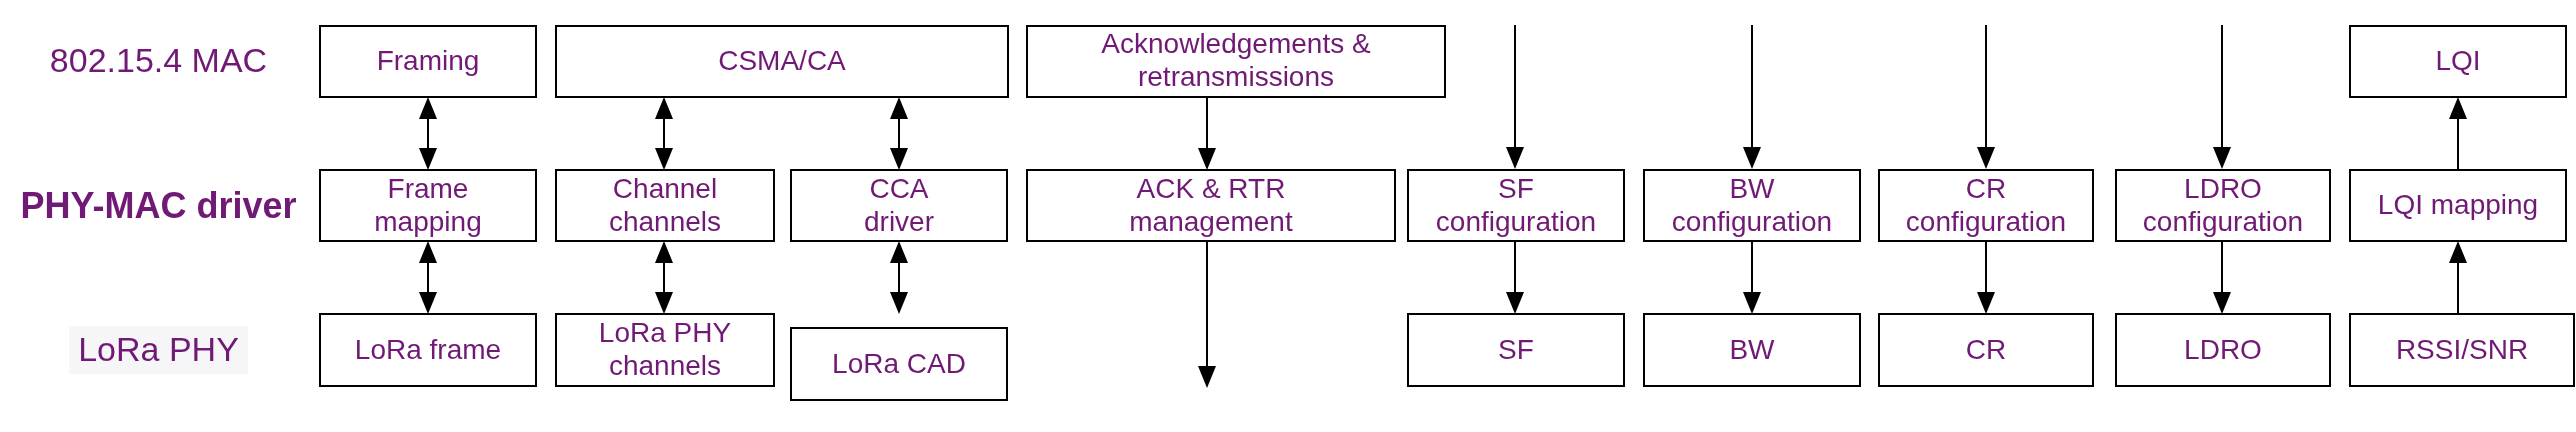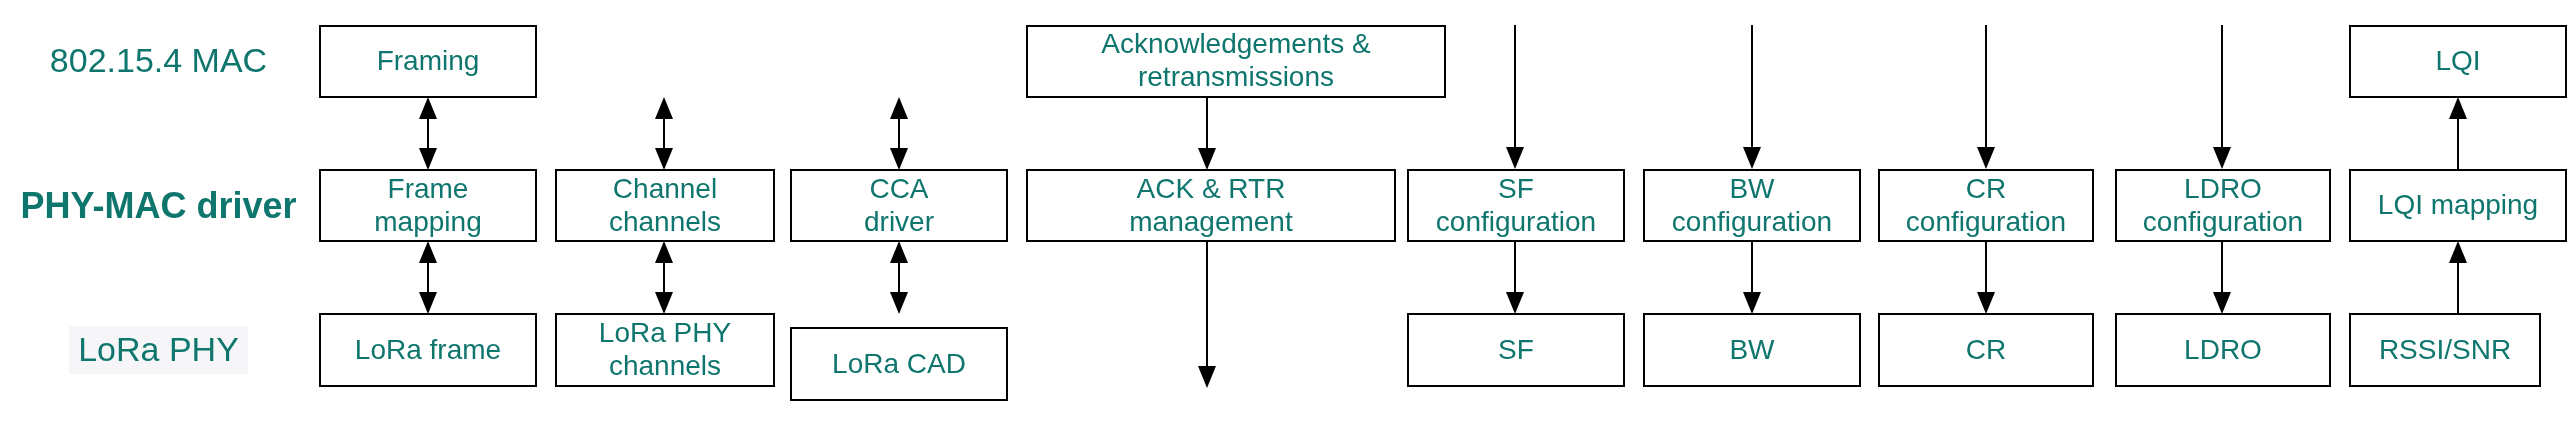--- a/index.html
+++ b/index.html
@@ -6,21 +6,21 @@
     margin: 0;
     padding: 0;
     background: #ffffff;
   }
   .canvas {
     position: relative;
     width: 2576px;
     height: 432px;
     background: #ffffff;
     font-family: "Liberation Sans", sans-serif;
-    color: #0f766e;
+    color: #701a75;
     overflow: hidden;
   }
   .box {
     position: absolute;
     box-sizing: border-box;
     border: 2.7px solid #000000;
     background: #ffffff;
     display: flex;
     align-items: center;
     justify-content: center;
@@ -82,20 +82,21 @@
     <span>802.15.4 MAC</span>
   </div>
   <div class="row-label bold" style="left:18px; top:169px; width:281px; height:73px;">
     <span>PHY-MAC driver</span>
   </div>
   <div class="row-label" style="left:18px; top:313px; width:281px; height:74px;">
     <span class="hl">LoRa PHY</span>
   </div>
 
   <div class="box" style="left:319px; top:24.5px; width:218px; height:73px;">Framing</div>
+  <div class="box" style="left:555px; top:24.5px; width:454px; height:73px;">CSMA/CA</div>
   <div class="box" style="left:1026px; top:24.5px; width:420px; height:73px;">Acknowledgements &amp;
 retransmissions</div>
   <div class="box" style="left:2349px; top:24.5px; width:218px; height:73px;">LQI</div>
 
   <div class="box" style="left:319px; top:169px; width:218px; height:73px;">Frame
 mapping</div>
   <div class="box" style="left:555px; top:169px; width:220px; height:73px;">Channel
 channels</div>
   <div class="box" style="left:790px; top:169px; width:218px; height:73px;">CCA
 driver</div>
@@ -112,21 +113,21 @@
   <div class="box" style="left:2349px; top:169px; width:218px; height:73px;">LQI mapping</div>
 
   <div class="box" style="left:319px; top:313px; width:218px; height:74px;">LoRa frame</div>
   <div class="box" style="left:555px; top:313px; width:220px; height:74px;">LoRa PHY
 channels</div>
   <div class="box" style="left:790px; top:313px; width:218px; height:74px;margin-top:14px;">LoRa CAD</div>
   <div class="box" style="left:1407px; top:313px; width:218px; height:74px;">SF</div>
   <div class="box" style="left:1643px; top:313px; width:218px; height:74px;">BW</div>
   <div class="box" style="left:1878px; top:313px; width:216px; height:74px;">CR</div>
   <div class="box" style="left:2115px; top:313px; width:216px; height:74px;">LDRO</div>
-  <div class="box" style="left:2349px; top:313px; width:192px; height:74px;">RSSI/SNR</div>
+  <div class="box" style="left:2349px; top:313px; width:226px; height:74px;">RSSI/SNR</div>
 
   <div class="arrow" style="left:419px; top:97px; height:73px;">
     <span class="head-up"></span>
     <span class="line"></span>
     <span class="head-down"></span>
   </div>
   <div class="arrow" style="left:419px; top:241px; height:73px;">
     <span class="head-up"></span>
     <span class="line"></span>
     <span class="head-down"></span>

